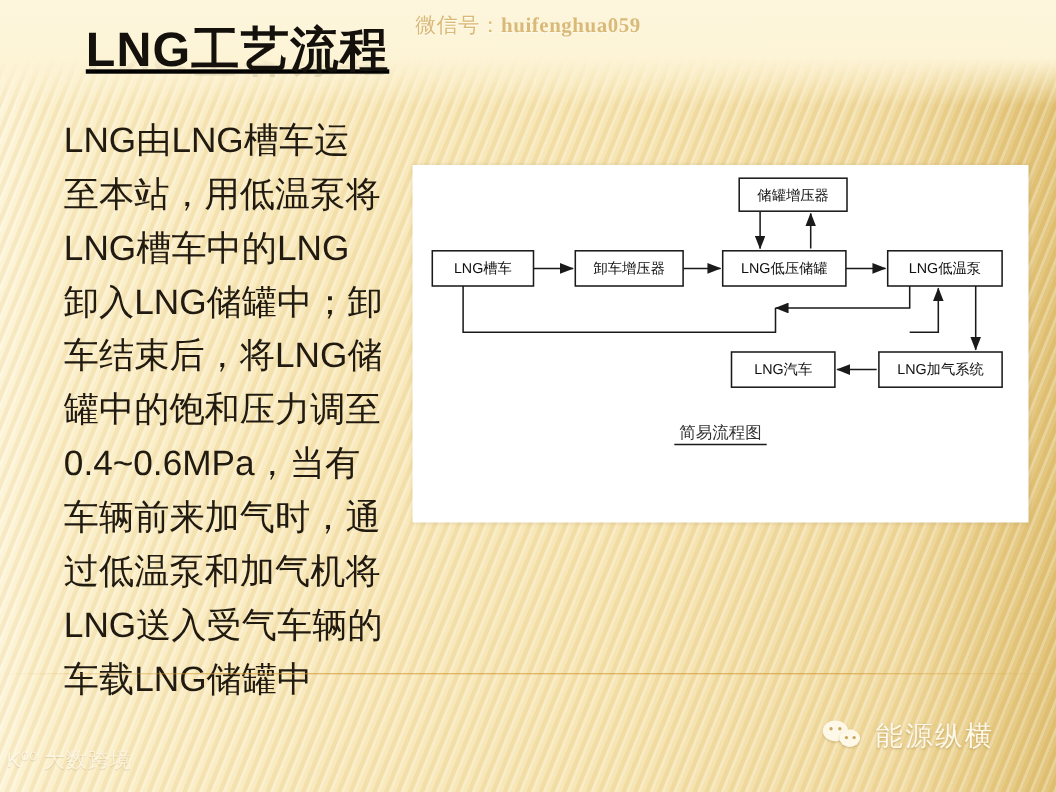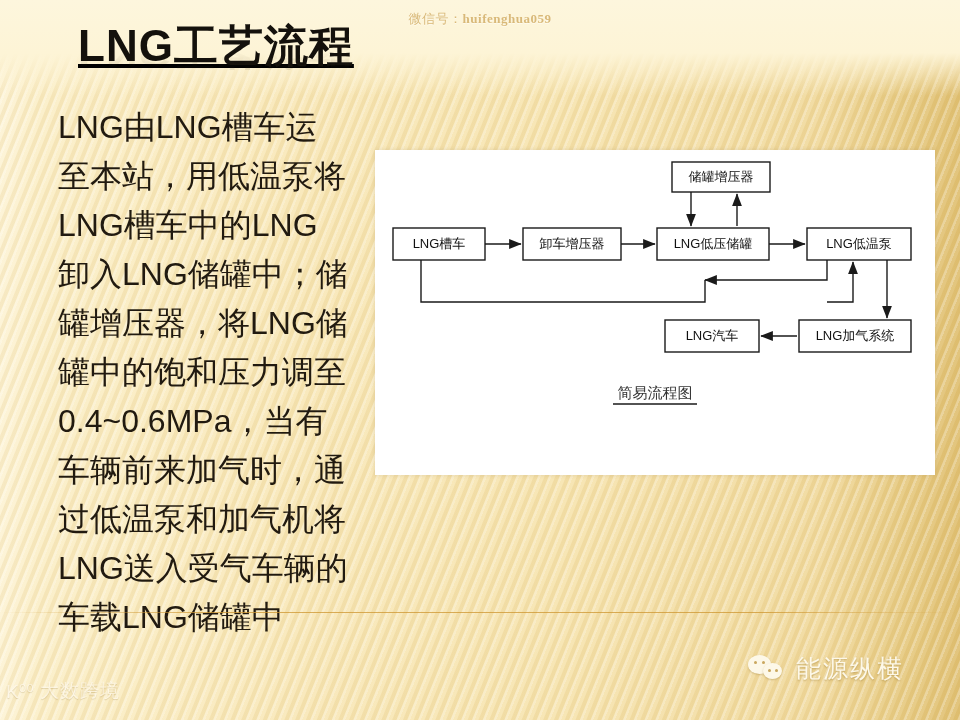--- a/index.html
+++ b/index.html
@@ -35,21 +35,21 @@
     background:linear-gradient(to bottom,#fdf6dd 0%, #fdf4d6 55%, rgba(253,244,214,0) 100%);
     pointer-events:none;
   }
 
   .layer { position:absolute; z-index:4; }
 
   
   #wm-top {
     top:10px; left:0; width:960px; text-align:center;
     font-family:"Liberation Serif","DejaVu Serif",serif;
-    font-size:13px; color:#d9b978; letter-spacing:.5px;
+    font-size:19px; color:#d9b978; letter-spacing:.5px;
     text-shadow:0 1px 0 rgba(255,255,255,.55);
   }
   #wm-top b { font-weight:bold; }
 
   
   #title-wrap { top:24px; left:78px;text-decoration:underline; }
   #title {
     font-size:44px; font-weight:bold; color:#14110c;
     letter-spacing:1px; line-height:1;
     font-family:"Liberation Sans","DejaVu Sans",sans-serif;
@@ -140,21 +140,21 @@
 
   <div id="wm-top" class="layer">
     <span>微信号：</span><b>huifenghua059</b>
   </div>
 
   <div id="title-wrap" class="layer">
     <div id="title">LNG工艺流程</div>
     <div id="title-reflect">LNG工艺流程</div>
   </div>
 
-  <div id="body-text" class="layer">LNG由LNG槽车运至本站，用低温泵将LNG槽车中的LNG卸入LNG储罐中；储罐增压器，将LNG储罐中的饱和压力调至0.4~0.6MPa，当有车辆前来加气时，通过低温泵和加气机将LNG送入受气车辆的车载LNG储罐中</div>
+  <div id="body-text" class="layer">LNG由LNG槽车运至本站，用低温泵将LNG槽车中的LNG卸入LNG储罐中；卸车结束后，将LNG储罐中的饱和压力调至0.4~0.6MPa，当有车辆前来加气时，通过低温泵和加气机将LNG送入受气车辆的车载LNG储罐中</div>
 
   <div id="panel" class="layer">
     <svg viewBox="0 0 560 325" xmlns="http://www.w3.org/2000/svg">
       <defs>
         <marker id="ah" markerWidth="9" markerHeight="7" refX="8.5" refY="3.5" orient="auto">
           <polygon points="0,0 9,3.5 0,7" fill="#1a1a1a"></polygon>
         </marker>
       </defs>
 
       <line class="edge" x1="110" y1="94" x2="146" y2="94" marker-end="url(#ah)"></line>

